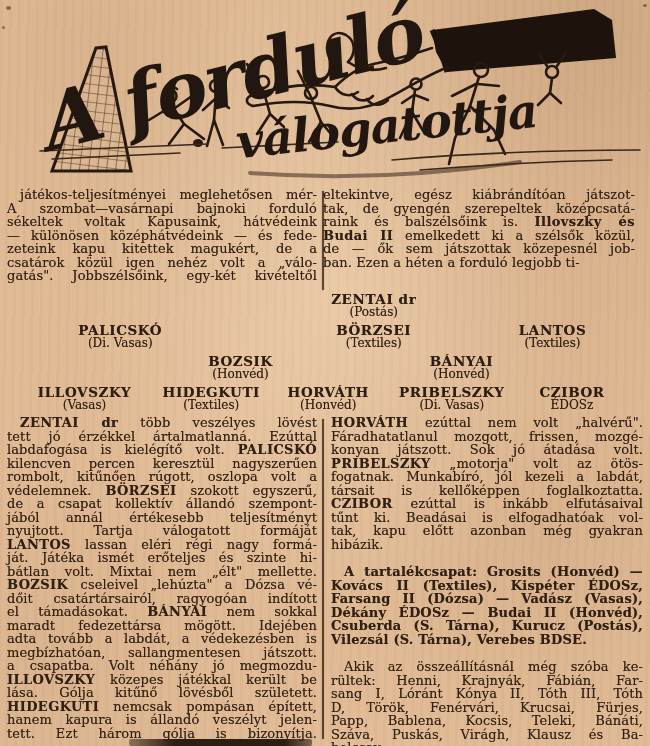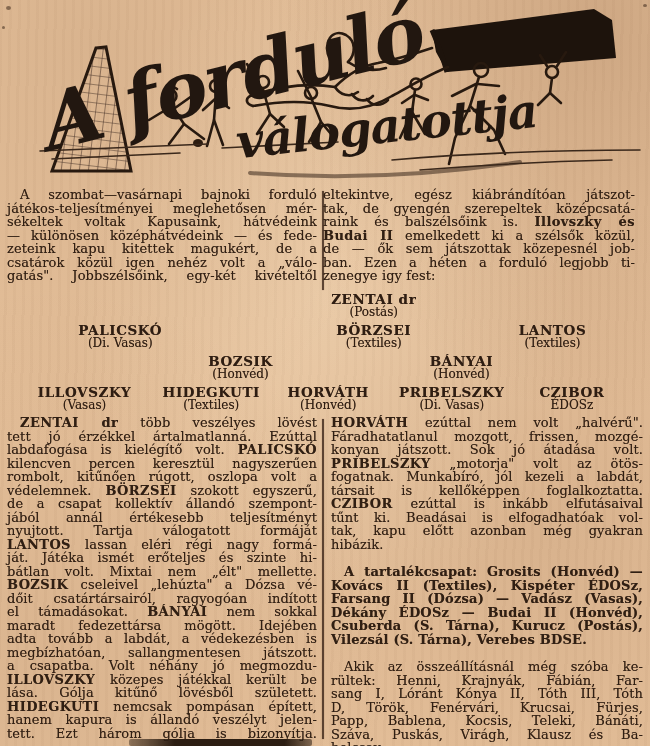--- a/index.html
+++ b/index.html
@@ -144,37 +144,36 @@
         <path d="M420,170 Q520,162 612,160"></path>
         <path d="M250,173 Q380,183 520,162" stroke-width="4" opacity=".55"></path>
       </g>
 
       <text class="script-a" x="48" y="148" font-size="78" transform="rotate(-14 60 140)" letter-spacing="-2">A forduló</text>
       <text class="script-a" x="238" y="158" font-size="47" transform="rotate(-6 240 158)" letter-spacing="-1">válogatottja</text>
     </svg>
   </div>
 
   <div class="col col-left-top para ind jl">
+      <div class="line"><span>játékos-teljesítményei meglehetősen mér-</span></div>
       <div class="line"><span>A szombat—vasárnapi bajnoki forduló</span></div>
-      <div class="line"><span>játékos-teljesítményei meglehetősen mér-</span></div>
       <div class="line"><span>sékeltek voltak Kapusaink, hátvédeink</span></div>
       <div class="line"><span>— különösen középhátvédeink — és fede-</span></div>
       <div class="line"><span>zeteink kapu kitettek magukért, de a</span></div>
       <div class="line"><span>csatárok közül igen nehéz volt a „válo-</span></div>
       <div class="line"><span>gatás". Jobbszélsőink, egy-két kivételtől</span></div>
     </div>
   <div class="vdivider vd-top"></div>
   <div class="col col-right-top para">
       <div class="line"><span>eltekintve, egész kiábrándítóan játszot-</span></div>
       <div class="line"><span>tak, de gyengén szerepeltek középcsatá-</span></div>
       <div class="line"><span>raink és balszélsőink is. </span><span class="nm">Illovszky és</span></div>
       <div class="line"><span class="nm">Budai II</span><span> emelkedett ki a szélsők közül,</span></div>
       <div class="line"><span>de — ők sem játszottak közepesnél job-</span></div>
       <div class="line"><span>ban. Ezen a héten a forduló legjobb ti-</span></div>
-      <div class="line"><span>zenegye igy fest:</span></div>
     </div>
 
   <div class="formation">
       <div class="frow">
         <div class="fplayer" style="left: 57.5%;">
           <div class="fname">ZENTAI dr</div>
           <div class="fclub">(Postás)</div>
         </div>
       </div>
       <div class="frow">

